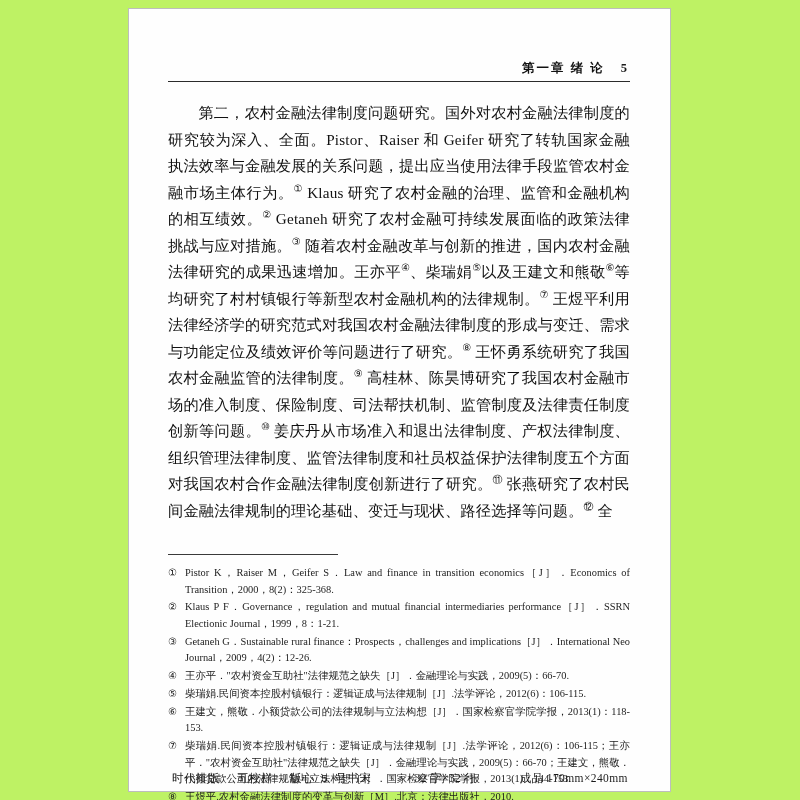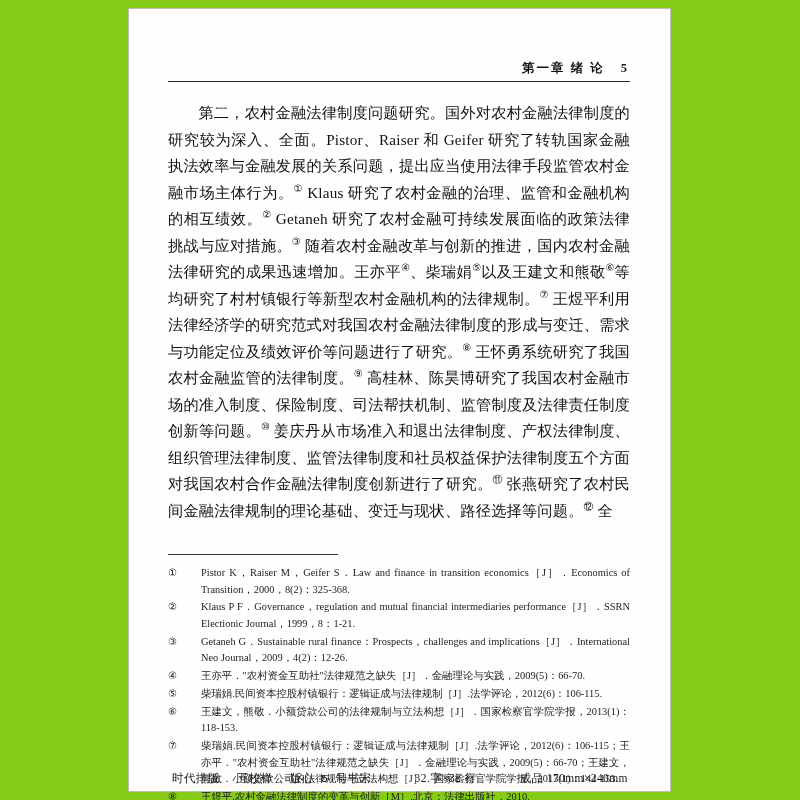--- a/index.html
+++ b/index.html
@@ -11,21 +11,21 @@
     width: 800px;
     height: 800px;
     overflow: hidden;
     font-family: "Liberation Serif", "DejaVu Serif", serif;
     color: #1a1a1a;
   }
   .page {
     position: relative;
     width: 800px;
     height: 800px;
-    background: #84cc16;
+    background: #bef264;
   }
   
   .page-frame {
     position: absolute;
     left: 128px;
     top: 8px;
     width: 543px;
     height: 784px;
     border: 1px solid #bdbdbd;
     box-sizing: border-box;
@@ -102,21 +102,20 @@
   .fn-mark {
     width: 17px;
     flex: 0 0 17px;
     font-size: 10px;
     line-height: 16.6px;
   }
   .fn-text {
     flex: 1 1 auto;
     text-align: justify;
     text-justify: inter-ideograph;
-    margin-left: 16px;
   }
   
   .footer {
     position: absolute;
     left: 0;
     right: 0;
     bottom: 14px;
     text-align: center;
     font-size: 11.5px;
     color: #1a1a1a;

